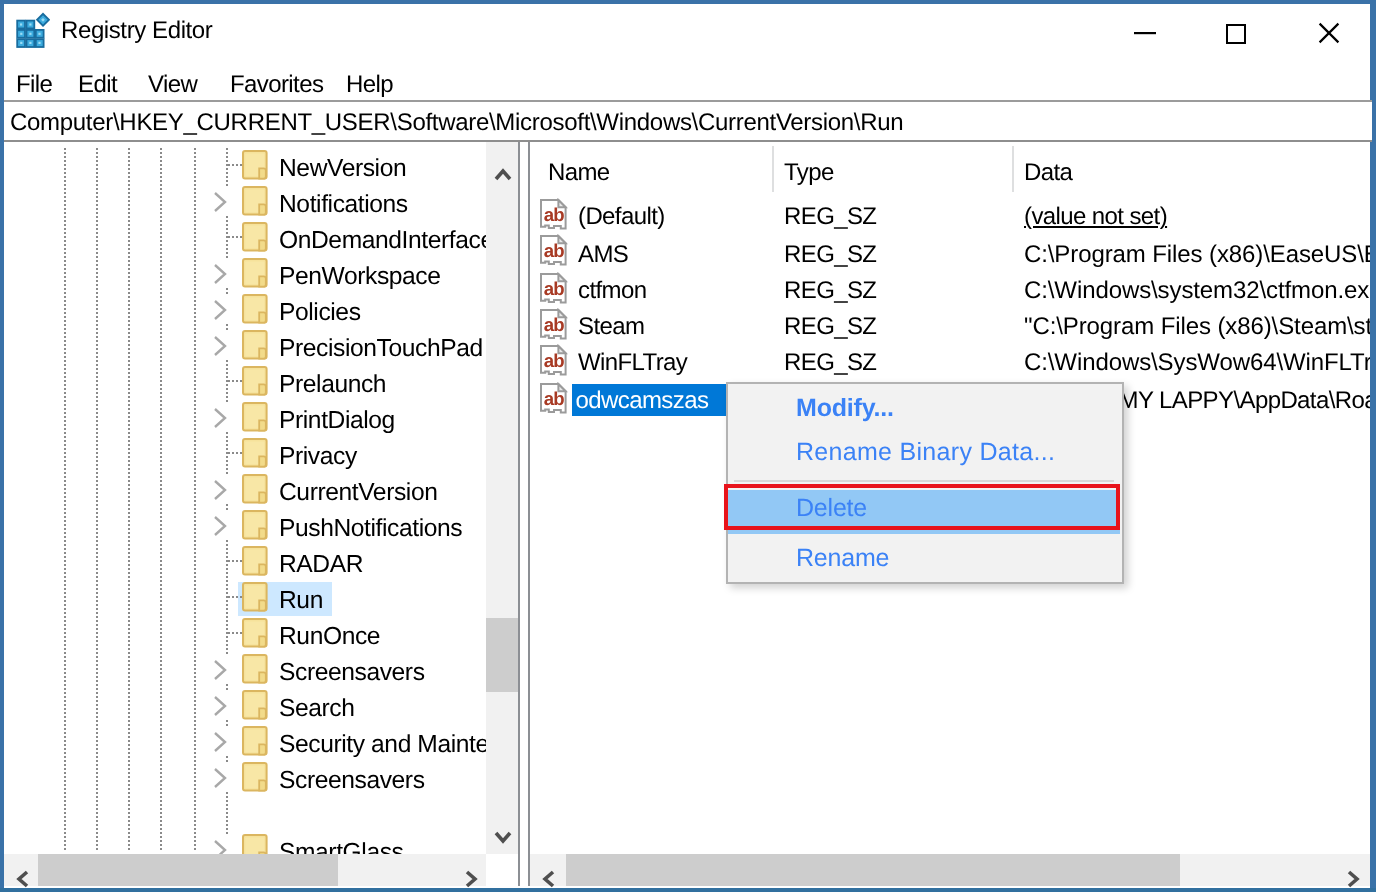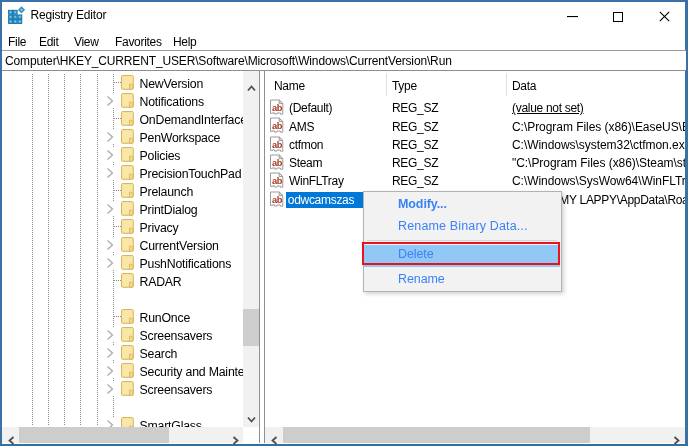--- a/index.html
+++ b/index.html
@@ -196,20 +196,30 @@
     </div>
 <div style="position:absolute;left:0;top:201.0px;width:243px;height:18px;">
       <div class="hdots" style="position:absolute;left:112px;top:8px;width:7px;height:1px;"></div>
       <div style="position:absolute;left:118.5px;top:0.8px;"><svg width="13" height="15" viewBox="0 0 13 15">
           <rect x="0.5" y="0.5" width="11.8" height="13.8" rx="1" fill="#F6E29B" stroke="#DBB660"></rect>
           <rect x="1.6" y="1.7" width="9.6" height="11.4" rx="0.6" fill="#F8E7A6"></rect>
           <path d="M8.6,9.2 h2.2 a1.1,1.1 0 0 1 1.1,1.1 v2.9 a1.1,1.1 0 0 1 -1.1,1.1 h-2.2 z" fill="#F2DB8A" stroke="#DBB660" stroke-width="0.9"></path>
         </svg></div>
       <div class="tl" style="position:absolute;left:137.5px;top:2.5px;">RADAR</div>
     </div>
+<div style="position:absolute;left:0;top:219.0px;width:243px;height:18px;">
+      <div style="position:absolute;left:116.5px;top:1px;width:47.5px;height:16.5px;background:#cde8ff;"></div>
+      <div class="hdots" style="position:absolute;left:112px;top:8px;width:7px;height:1px;"></div>
+      <div style="position:absolute;left:118.5px;top:0.8px;"><svg width="13" height="15" viewBox="0 0 13 15">
+          <rect x="0.5" y="0.5" width="11.8" height="13.8" rx="1" fill="#F6E29B" stroke="#DBB660"></rect>
+          <rect x="1.6" y="1.7" width="9.6" height="11.4" rx="0.6" fill="#F8E7A6"></rect>
+          <path d="M8.6,9.2 h2.2 a1.1,1.1 0 0 1 1.1,1.1 v2.9 a1.1,1.1 0 0 1 -1.1,1.1 h-2.2 z" fill="#F2DB8A" stroke="#DBB660" stroke-width="0.9"></path>
+        </svg></div>
+      <div class="tl" style="position:absolute;left:137.5px;top:2.5px;">Run</div>
+    </div>
 <div style="position:absolute;left:0;top:237.0px;width:243px;height:18px;">
       <div class="hdots" style="position:absolute;left:112px;top:8px;width:7px;height:1px;"></div>
       <div style="position:absolute;left:118.5px;top:0.8px;"><svg width="13" height="15" viewBox="0 0 13 15">
           <rect x="0.5" y="0.5" width="11.8" height="13.8" rx="1" fill="#F6E29B" stroke="#DBB660"></rect>
           <rect x="1.6" y="1.7" width="9.6" height="11.4" rx="0.6" fill="#F8E7A6"></rect>
           <path d="M8.6,9.2 h2.2 a1.1,1.1 0 0 1 1.1,1.1 v2.9 a1.1,1.1 0 0 1 -1.1,1.1 h-2.2 z" fill="#F2DB8A" stroke="#DBB660" stroke-width="0.9"></path>
         </svg></div>
       <div class="tl" style="position:absolute;left:137.5px;top:2.5px;">RunOnce</div>
     </div>
 <div style="position:absolute;left:0;top:255.0px;width:243px;height:18px;">

